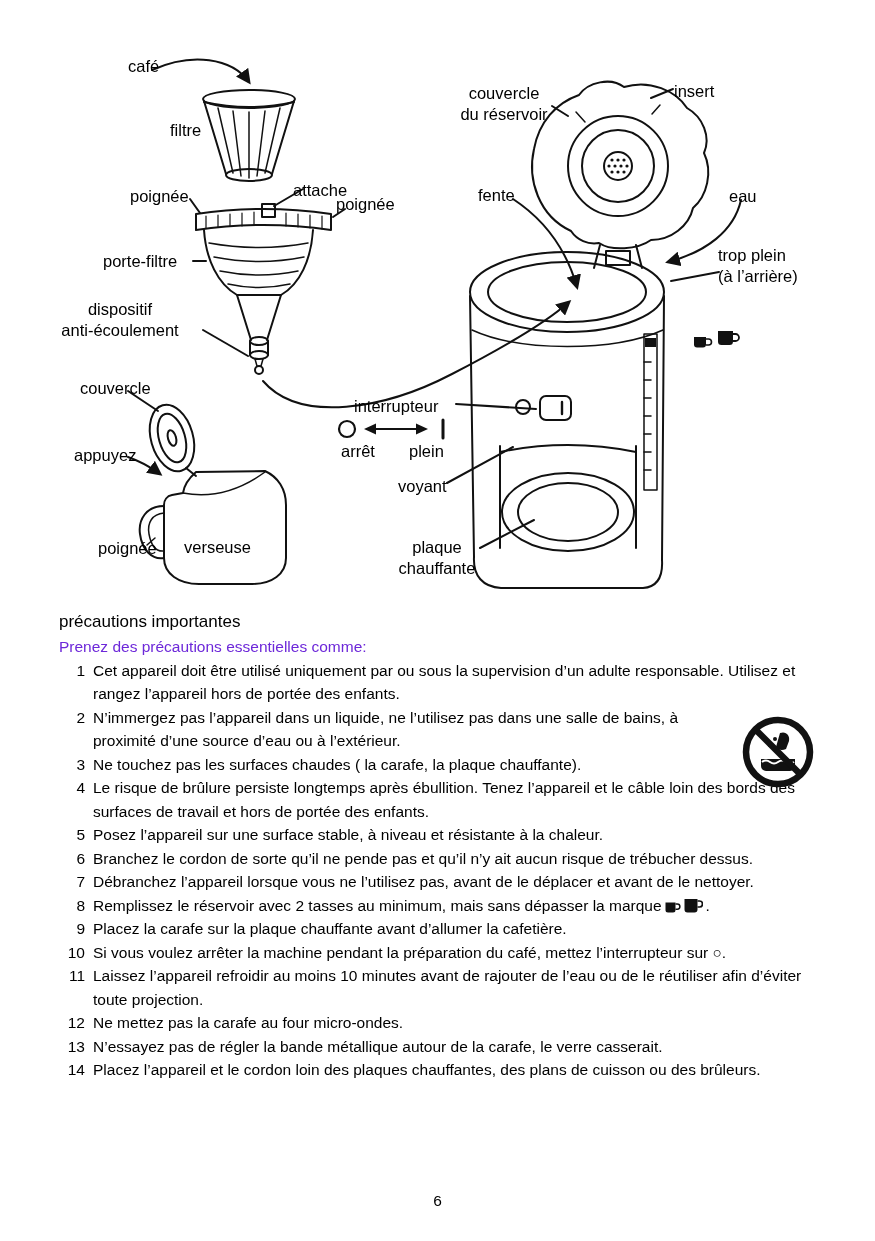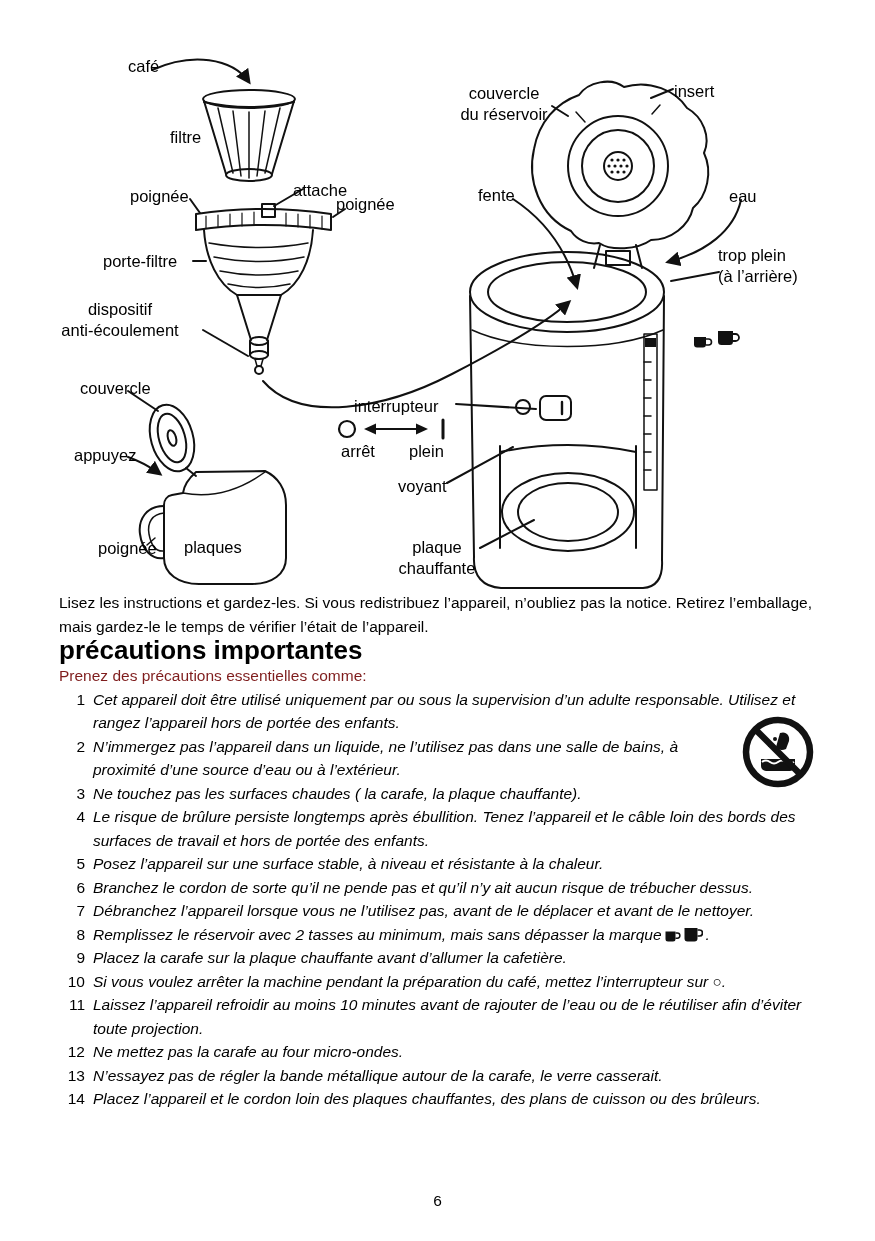--- a/index.html
+++ b/index.html
@@ -7,26 +7,26 @@
   body { width:875px; height:1241px; font-family:"Liberation Sans", sans-serif; color:#111; }
   .page { position:relative; width:875px; height:1241px; background:#fff; overflow:hidden; }
 
   .diagram { position:absolute; top:0; left:0; width:875px; height:596px; }
   .diagram svg.art { position:absolute; top:0; left:0; }
   .dlabel { position:absolute; font-size:16.5px; line-height:21px; white-space:pre-line; color:#000; }
   .dlabel.c { text-align:center; }
 
   .content { position:absolute; top:591px; left:59px; width:760px; }
   .intro { font-size:15.5px; line-height:23.5px; color:#000; }
-  .heading { font-size:26px; line-height:25px; font-weight:bold; color:#000; margin-top:0; margin-bottom:1px; }
-  .lead { font-size:15.5px; line-height:23.5px; color:#7f1d1d; }
+  .heading { font-size:17px; line-height:25px; font-weight:normal; color:#000; margin-top:18px; margin-bottom:1px; }
+  .lead { font-size:15.5px; line-height:23.5px; color:#6d28d9; }
   ol.plist { list-style:none; }
   .item { display:flex; font-size:15.5px; line-height:23.5px; color:#000; }
   .item .num { flex:0 0 26px; width:26px; text-align:right; margin-right:8px; }
-  .item .txt { flex:1;font-style:italic; }
+  .item .txt { flex:1; }
   .item .txt.narrow { padding-right:84px; }
   .cups { display:inline-flex; align-items:flex-end; gap:3px; margin:0 3px; vertical-align:-3px; }
 
   .no-immersion { position:absolute; left:740px; top:714px; width:76px; height:76px; }
   .pagenum { position:absolute; top:1192px; left:0; width:875px; text-align:center; font-size:15.5px; color:#000; }
 </style>
 </head>
 <body>
 
 <div class="page">
@@ -156,48 +156,47 @@
 
       <g>
         <path d="M694 337 h12 v7.5 a3 3 0 0 1 -3 3 h-6 a3 3 0 0 1 -3 -3 z" fill="#111"></path>
         <path d="M706 339 h2.5 a3 3 0 0 1 0 6 h-2.5" fill="none" stroke="#111" stroke-width="1.6"></path>
         <path d="M718 331 h15 v10.5 a3.5 3.5 0 0 1 -3.5 3.5 h-8 a3.5 3.5 0 0 1 -3.5 -3.5 z" fill="#111"></path>
         <path d="M733 334 h2.5 a3.5 3.5 0 0 1 0 7 h-2.5" fill="none" stroke="#111" stroke-width="1.8"></path>
       </g>
     </svg>
 
     <div class="dlabel" style="left:128px;top:56px">café</div>
-    <div class="dlabel" style="left:170px;top:127px">filtre</div>
+    <div class="dlabel" style="left:170px;top:120px">filtre</div>
     <div class="dlabel" style="left:293px;top:180px">attache</div>
     <div class="dlabel" style="left:130px;top:186px">poignée</div>
     <div class="dlabel" style="left:336px;top:194px">poignée</div>
     <div class="dlabel" style="left:103px;top:251px">porte-filtre</div>
     <div class="dlabel c" style="left:38px;top:299px;width:164px">dispositif
 anti-écoulement</div>
     <div class="dlabel" style="left:80px;top:378px">couvercle</div>
     <div class="dlabel" style="left:74px;top:445px">appuyez</div>
     <div class="dlabel" style="left:98px;top:538px">poignée</div>
-    <div class="dlabel" style="left:184px;top:537px">plaques</div>
+    <div class="dlabel" style="left:184px;top:537px">verseuse</div>
     <div class="dlabel c" style="left:448px;top:83px;width:112px">couvercle
 du réservoir</div>
     <div class="dlabel" style="left:674px;top:81px">insert</div>
     <div class="dlabel" style="left:478px;top:185px">fente</div>
     <div class="dlabel" style="left:729px;top:186px">eau</div>
     <div class="dlabel" style="left:718px;top:245px">trop plein
 (à l’arrière)</div>
     <div class="dlabel" style="left:354px;top:396px">interrupteur</div>
     <div class="dlabel" style="left:341px;top:441px">arrêt</div>
     <div class="dlabel" style="left:409px;top:441px">plein</div>
     <div class="dlabel" style="left:398px;top:476px">voyant</div>
     <div class="dlabel c" style="left:382px;top:537px;width:110px">plaque
 chauffante</div>
   </div>
 
   <div class="content">
-    <p class="intro">Lisez les instructions et gardez-les. Si vous redistribuez l’appareil, n’oubliez pas la notice. Retirez l’emballage, mais gardez-le le temps de vérifier l’était de l’appareil.</p>
     <h1 class="heading">précautions importantes</h1>
     <p class="lead">Prenez des précautions essentielles comme:</p>
     <ol class="plist">
     <li class="item">
       <span class="num">1</span>
       <span class="txt"><span>Cet appareil doit être utilisé uniquement par ou sous la supervision d’un adulte responsable. Utilisez et rangez l’appareil hors de portée des enfants.</span><span></span></span>
     </li>
 
     <li class="item">
       <span class="num">2</span>

